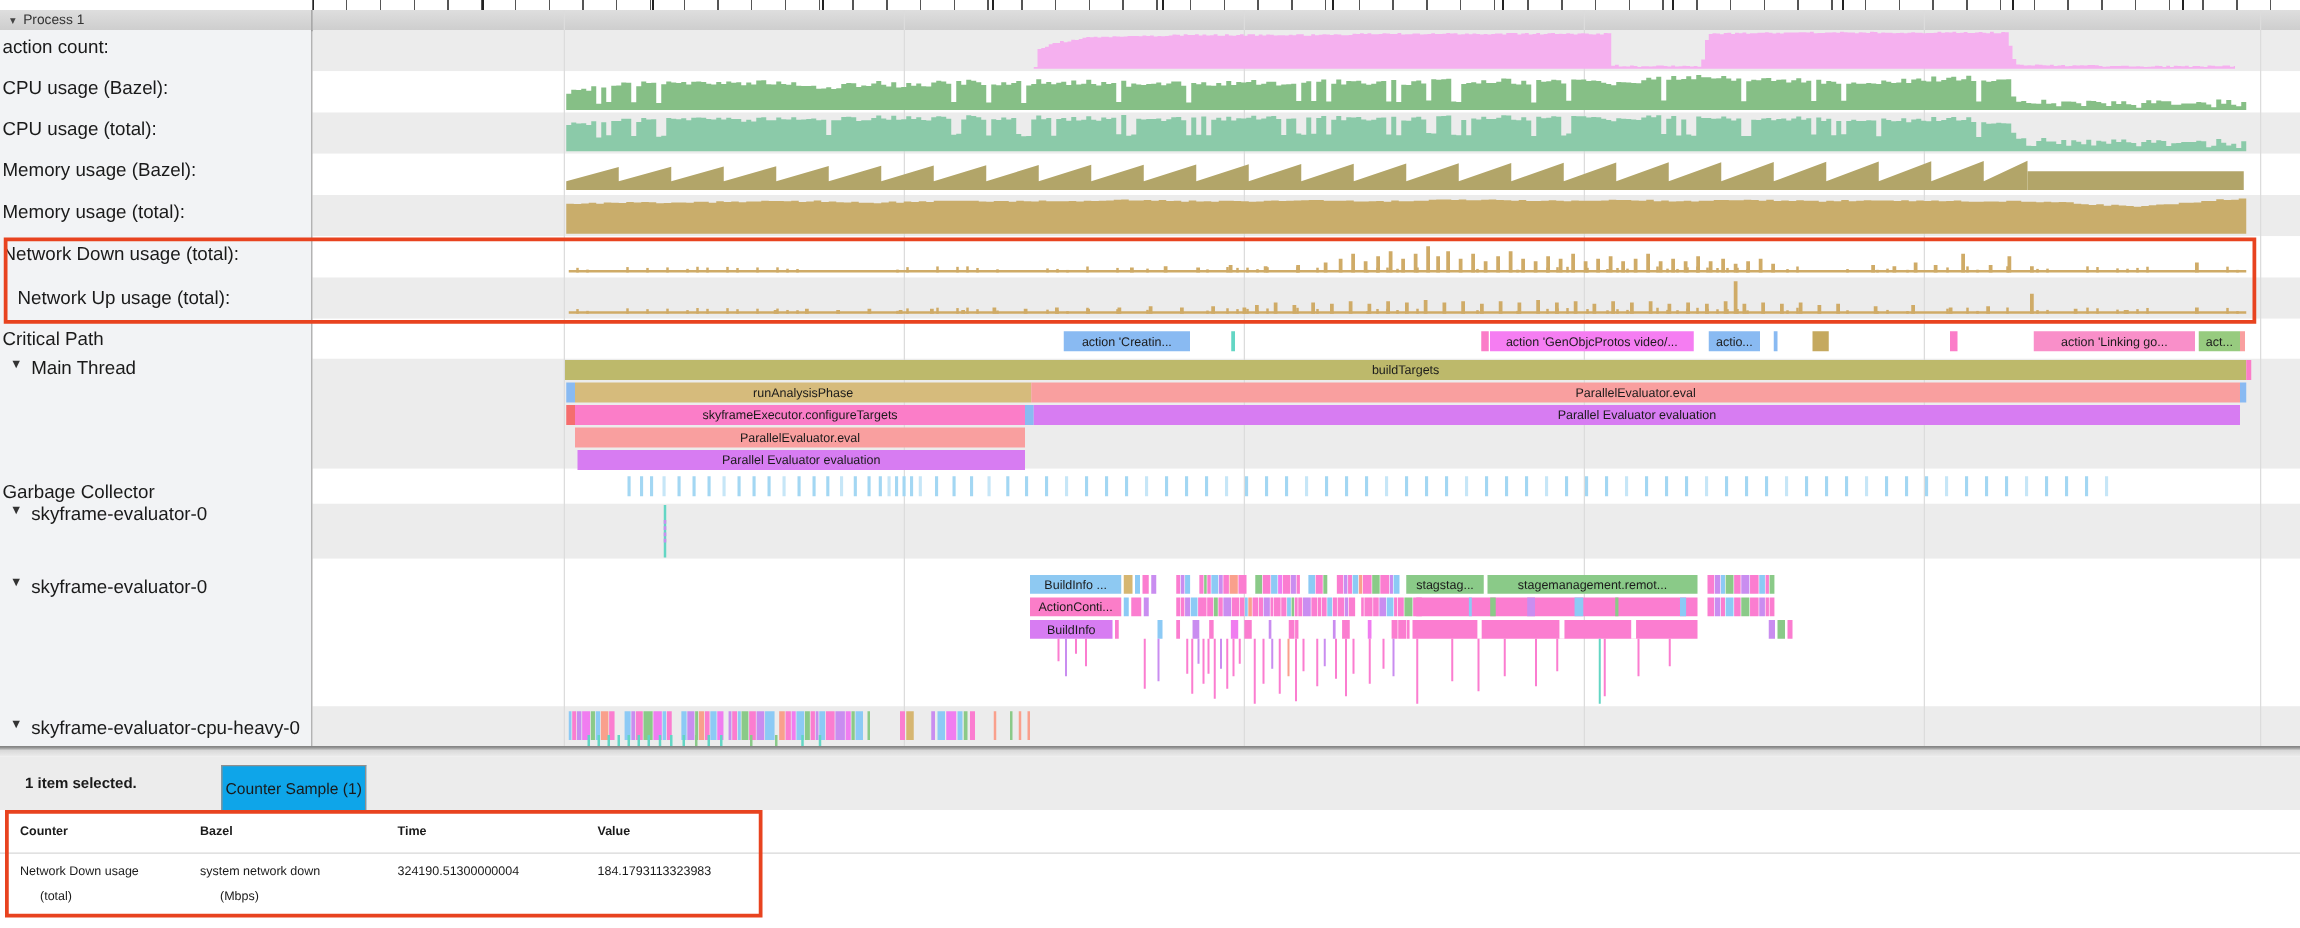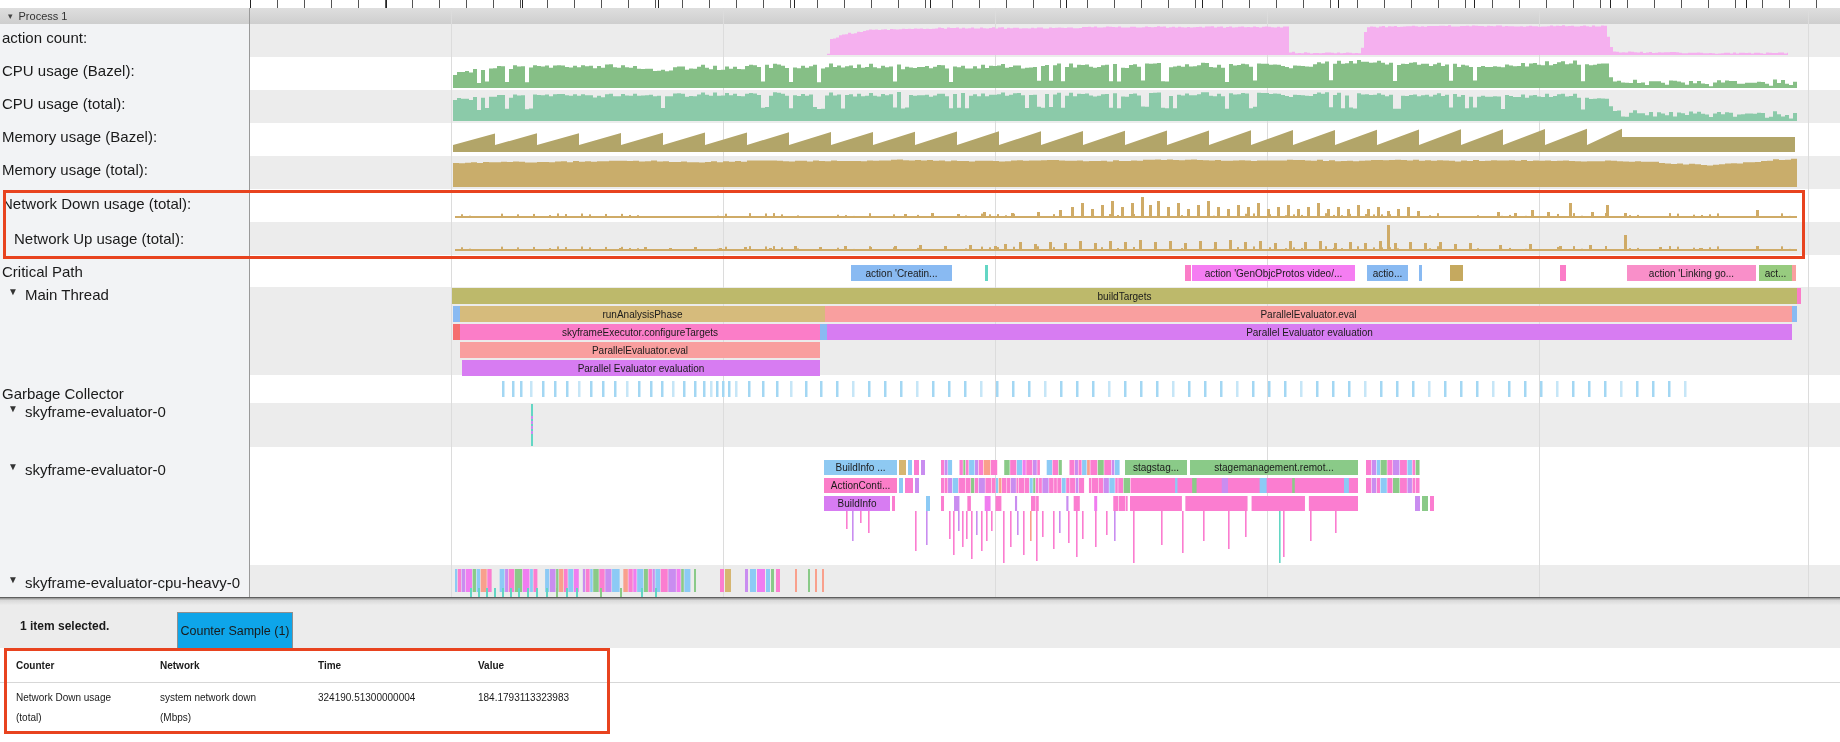--- a/index.html
+++ b/index.html
@@ -26,21 +26,21 @@
   .bottom-panel{position:absolute;left:0;top:605px;width:1840px;height:137px;background:#fff;}
   .tabbar{position:absolute;left:0;top:0;width:1840px;height:43px;background:#ececec;}
   .status-text{position:absolute;left:20px;top:14px;font-size:12px;font-weight:bold;color:#1a1a1a;text-align:center;}
   .tab{position:absolute;left:129px;top:7px;width:116px;height:36px;background:#0ea5e9;
      border:1px solid #8f8f8f;border-bottom:none;box-sizing:border-box;
      display:flex;align-items:center;justify-content:center;font-size:12.5px;color:#1a1a1a;margin-left:48px;}
   .tablewrap{position:absolute;left:0;top:43px;width:1840px;height:94px;background:#fff;}
   .thead span,.trow span{position:absolute;font-size:10px;color:#1a1a1a;white-space:nowrap;}
   .thead span{font-weight:bold;top:12px;}
   .hline{position:absolute;left:0;top:34px;width:1840px;height:1px;background:#d7d7d7;}
-  .cell-l1{top:44px;} .cell-l2{top:64px;}
+  .cell-l1{top:44px;} .cell-l2{top:64px;margin-left:16px;}
   .c0{left:16px;} .c1{left:160px;} .c2{left:318px;} .c3{left:478px;}
 </style>
 </head>
 <body>
 
 <div class="app">
   <div class="top-pane">
     <div class="ruler"></div>
     <div class="process-bar">
       <span class="arrow">▾</span>
@@ -802,21 +802,21 @@
   <div class="splitter"></div>
 
   <div class="bottom-panel">
     <div class="tabbar">
       <span class="status-text">1 item selected.</span>
       <div class="tab">Counter Sample (1)</div>
     </div>
     <div class="tablewrap">
       <div class="thead">
         <span class="c0">Counter</span>
-        <span class="c1">Network</span>
+        <span class="c1">Bazel</span>
         <span class="c2">Time</span>
         <span class="c3">Value</span>
       </div>
       <div class="hline"></div>
       <div class="trow">
         <span class="c0 cell-l1">Network Down usage</span>
         <span class="c0 cell-l2">(total)</span>
         <span class="c1 cell-l1">system network down</span>
         <span class="c1 cell-l2">(Mbps)</span>
         <span class="c2 cell-l1">324190.51300000004</span>

